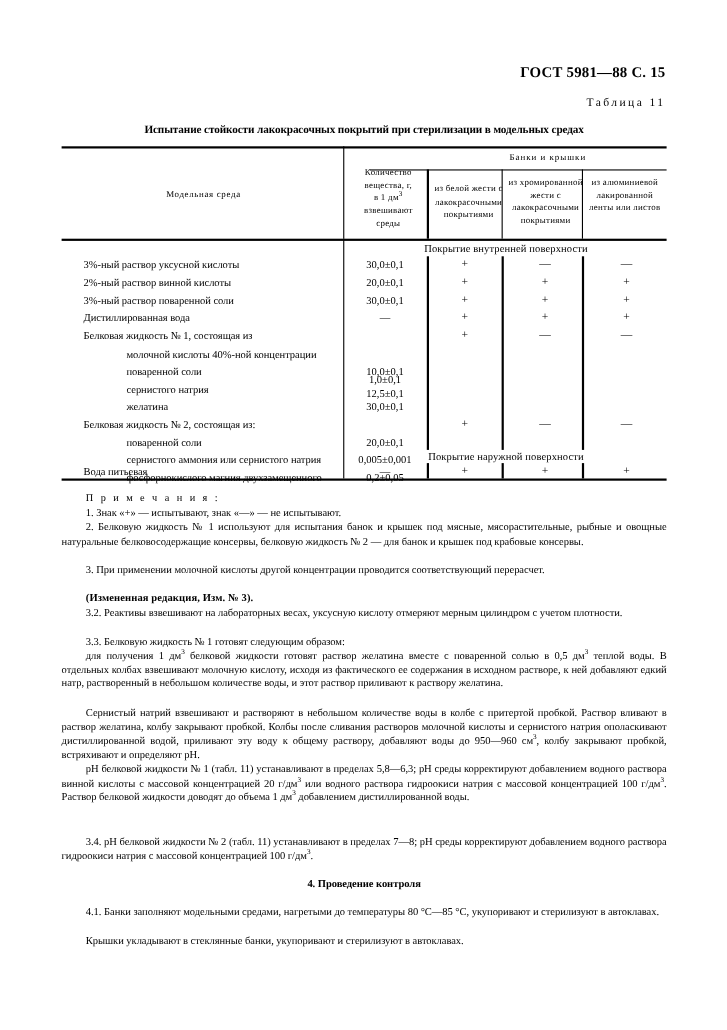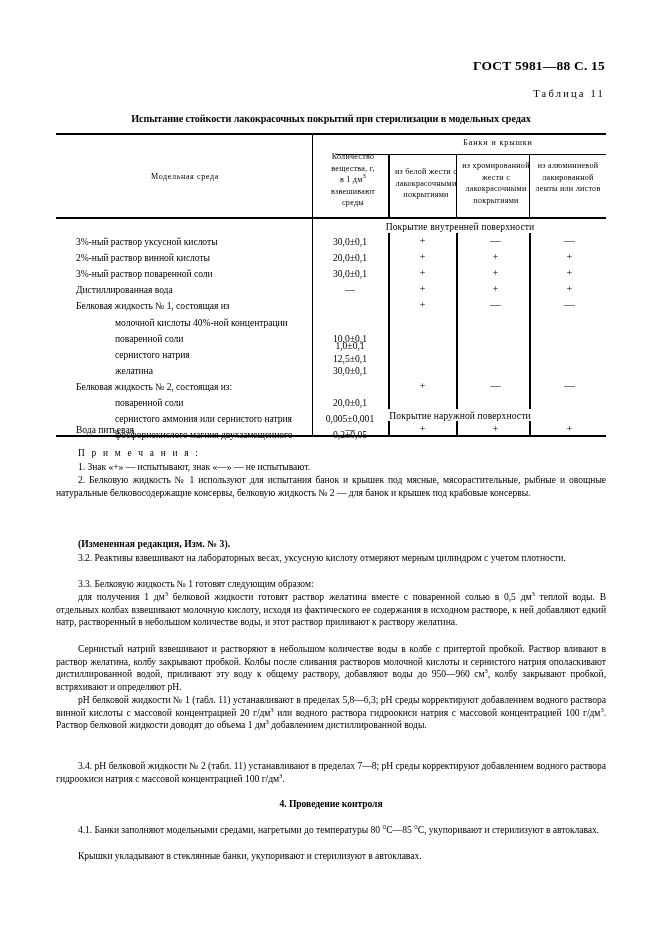--- a/index.html
+++ b/index.html
@@ -234,20 +234,21 @@
     <div class="rowlabel" style="top:291px;">Вода питьевая</div>
     <div class="qty" style="top:291px;">—</div>
     <div class="mark m1" style="top:290px;">+</div>
     <div class="mark m2" style="top:290px;">+</div>
     <div class="mark m3" style="top:290px;">+</div>
   </div>
 
   <div class="note-head" style="left:78px; top:448px;">П р и м е ч а н и я :</div>
   <div class="para" style="left:78px; top:461px; width:528px;">1. Знак «+» — испытывают, знак «—» — не испытывают.</div>
   <div class="para ind" style="left:56px; top:474px; width:550px;">2. Белковую жидкость № 1 используют для испытания банок и крышек под мясные, мясорастительные, рыбные и овощные натуральные белковосодержащие консервы, белковую жидкость № 2 — для банок и крышек под крабовые консервы.</div>
+  <div class="para ind" style="left:56px; top:513px; width:550px;">3. При применении молочной кислоты другой концентрации проводится соответствующий перерасчет.</div>
 
   <div class="para b" style="left:78px; top:538px; width:528px;">(Измененная редакция, Изм. № 3).</div>
   <div class="para ind" style="left:56px; top:552px; width:550px;">3.2. Реактивы взвешивают на лабораторных весах, уксусную кислоту отмеряют мерным цилиндром с учетом плотности.</div>
   <div class="para ind" style="left:56px; top:578px; width:550px;">3.3. Белковую жидкость № 1 готовят следующим образом:</div>
 
   <div class="para" style="left:56px; top:591px; width:550px;">
     <span style="display:inline-block;width:22px;"></span><span>для получения 1 дм</span><sup>3</sup><span> белковой жидкости готовят раствор желатина вместе с поваренной солью в 0,5 дм</span><sup>3</sup><span> теплой воды. В отдельных колбах взвешивают молочную кислоту, исходя из фактического ее содержания в исходном растворе, к ней добавляют едкий натр, растворенный в небольшом количестве воды, и этот раствор приливают к раствору желатина.</span>
   </div>
 
   <div class="para" style="left:56px; top:643px; width:550px;">

